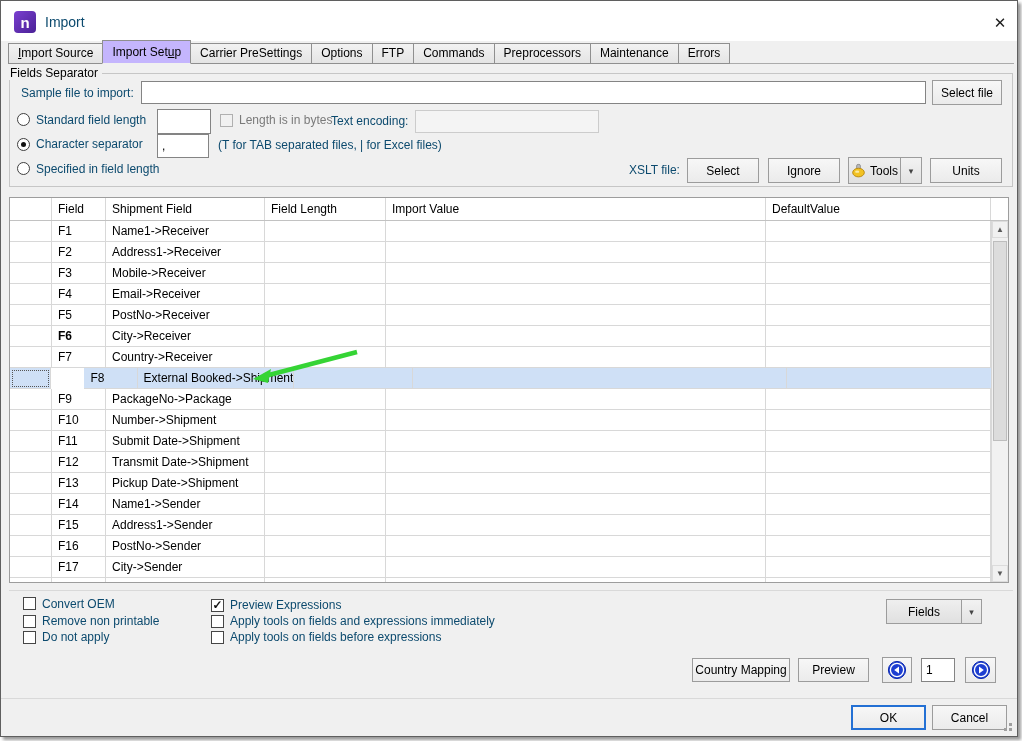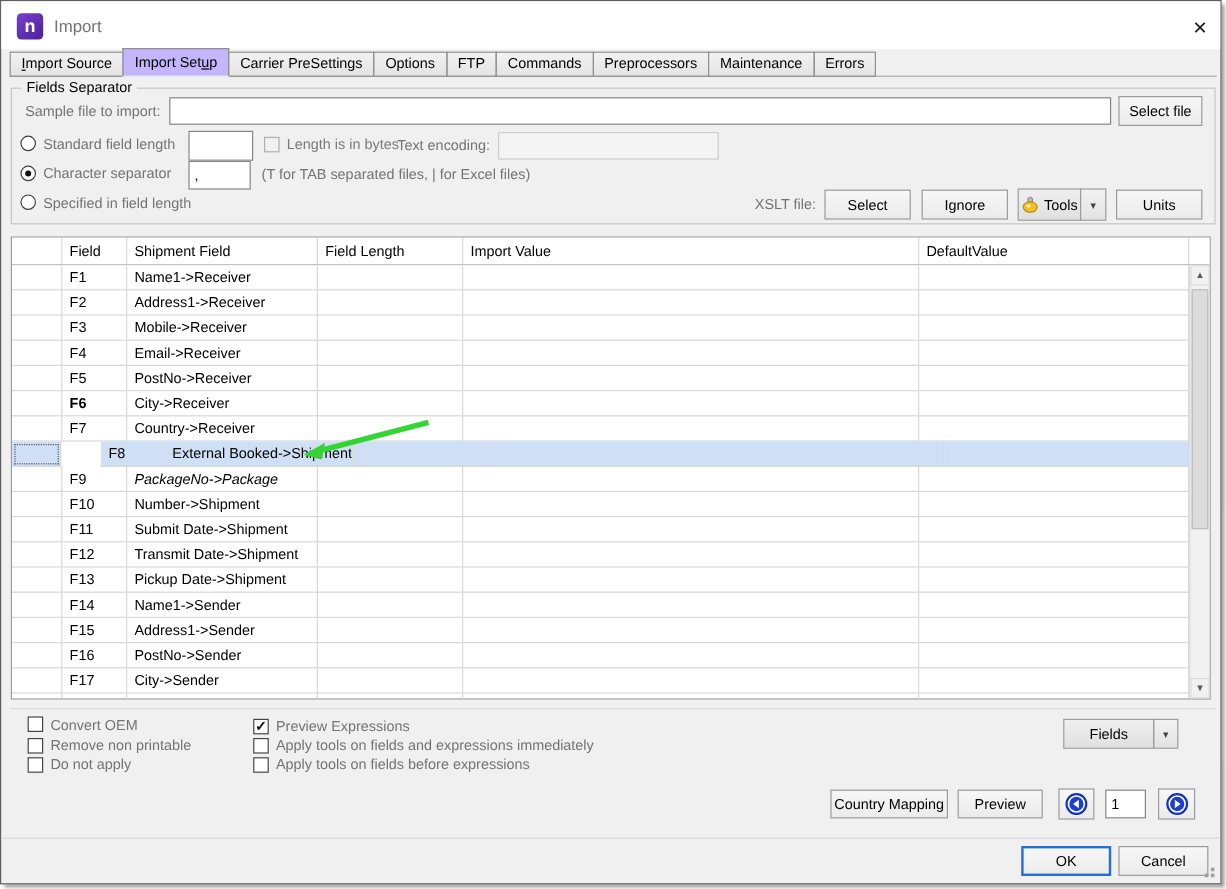--- a/index.html
+++ b/index.html
@@ -1,35 +1,35 @@
 <!DOCTYPE html>
 <html><head>
 <meta charset="utf-8">
 <style>
   * { box-sizing: border-box; margin: 0; padding: 0; }
   html,body { width:1022px; height:741px; background:#ffffff; font-family:"Liberation Sans", sans-serif; }
   .dialog { position:absolute; left:0; top:0; width:1018px; height:737px;
             background:#f0f0f0; border:1px solid #5f5f5f; box-shadow:3px 3px 3px rgba(0,0,0,.40); overflow:hidden; }
   .abs { position:absolute; }
-  .lbl { font-size:12px; color:#737373; white-space:nowrap; }
+  .lbl { font-size:12px; color:#0c4a6e; white-space:nowrap; }
   .titlebar { left:0; top:0; width:100%; height:40px; background:#ffffff; }
   .logo { left:13px; top:10px; width:22px; height:22px; border-radius:4px;
           background:linear-gradient(135deg,#7a3fd0,#4a2196); color:#fff; font-weight:bold;
           font-size:15px; display:flex; align-items:center; justify-content:center; }
   .wtitle { left:44px; top:13px; font-size:14px; }
   .closebtn { left:986px; top:10px; width:26px; height:24px; display:flex; align-items:center; justify-content:center;
               font-size:15px; color:#1a1a1a; cursor:pointer; }
   .tabstrip { left:7px; top:40px; width:1006px; height:23px; display:flex; align-items:flex-end; }
   .tabline { left:7px; top:62px; width:1006px; height:0; border-top:1px solid #ababab; }
   .tab { height:21px; line-height:19px; padding:0 9px; background:linear-gradient(#f2f2f2,#e4e4e4);
          border:1px solid #8f8f8f; margin-right:-1px; font-size:12px; white-space:nowrap; z-index:1; }
   .tab.active { height:24px; line-height:22px; background:#c4b5fd; z-index:3; position:relative;
                 border-bottom:1px solid #f0f0f0; }
   .groupbox { left:8px; top:72px; width:1004px; height:114px; border:1px solid #c6c6c6; }
-  .grouplabel { left:17px; top:65px; background:#f0f0f0; padding:0 4px; font-size:12px; }
+  .grouplabel { left:5px; top:65px; background:#f0f0f0; padding:0 4px; font-size:12px; }
   .tinput { background:#fff; border:1px solid #848484; font-size:12px; font-family:"Liberation Sans",sans-serif; padding:0 4px; }
   .tinput:disabled, .tinput.disabled { background:#f4f4f4; border-color:#cccccc; }
   .btn { background:linear-gradient(#f7f7f7,#ebebeb); border:1px solid #9c9c9c; font-size:12px;
          display:flex; align-items:center; justify-content:center; cursor:pointer; white-space:nowrap; }
   .btn.split-main { border-right:1px solid #9c9c9c; background:linear-gradient(#efefef,#e0e0e0); }
   .btn.split-arrow { background:linear-gradient(#f2f2f2,#e3e3e3); font-size:9px; color:#444; }
   .btn.default { border:2px solid #2370d4; }
   .radio { width:13px; height:13px; border:1px solid #3f3f3f; border-radius:50%; background:#fff; }
   .radio.sel::after { content:''; position:absolute; left:3px; top:3px; width:5px; height:5px; border-radius:50%; background:#111; }
   .cb { width:13px; height:13px; border:1px solid #454545; background:#fff; font-size:12px; line-height:11px;
@@ -187,21 +187,21 @@
           <div class="gc focuscell" style="width: 42px;"></div>
           <div class="gc" style="width: 54px; margin-left: 33px;">F8</div>
           <div class="gc" style="width: 159px;">External Booked-&gt;Shipment</div>
           <div class="gc" style="width: 121px;"></div>
           <div class="gc" style="width: 380px;"></div>
           <div class="gc" style="width: 225px;"></div>
         </div>
         <div class="grow">
           <div class="gc" style="width: 42px;"></div>
           <div class="gc" style="width: 54px;">F9</div>
-          <div class="gc" style="width: 159px; font-style: italic;">PackageNo-&gt;Package</div>
+          <div class="gc" style="width: 159px;">PackageNo-&gt;Package</div>
           <div class="gc" style="width: 121px;"></div>
           <div class="gc" style="width: 380px;"></div>
           <div class="gc" style="width: 225px;"></div>
         </div>
         <div class="grow">
           <div class="gc" style="width: 42px;"></div>
           <div class="gc" style="width: 54px;">F10</div>
           <div class="gc" style="width: 159px;">Number-&gt;Shipment</div>
           <div class="gc" style="width: 121px;"></div>
           <div class="gc" style="width: 380px;"></div>

